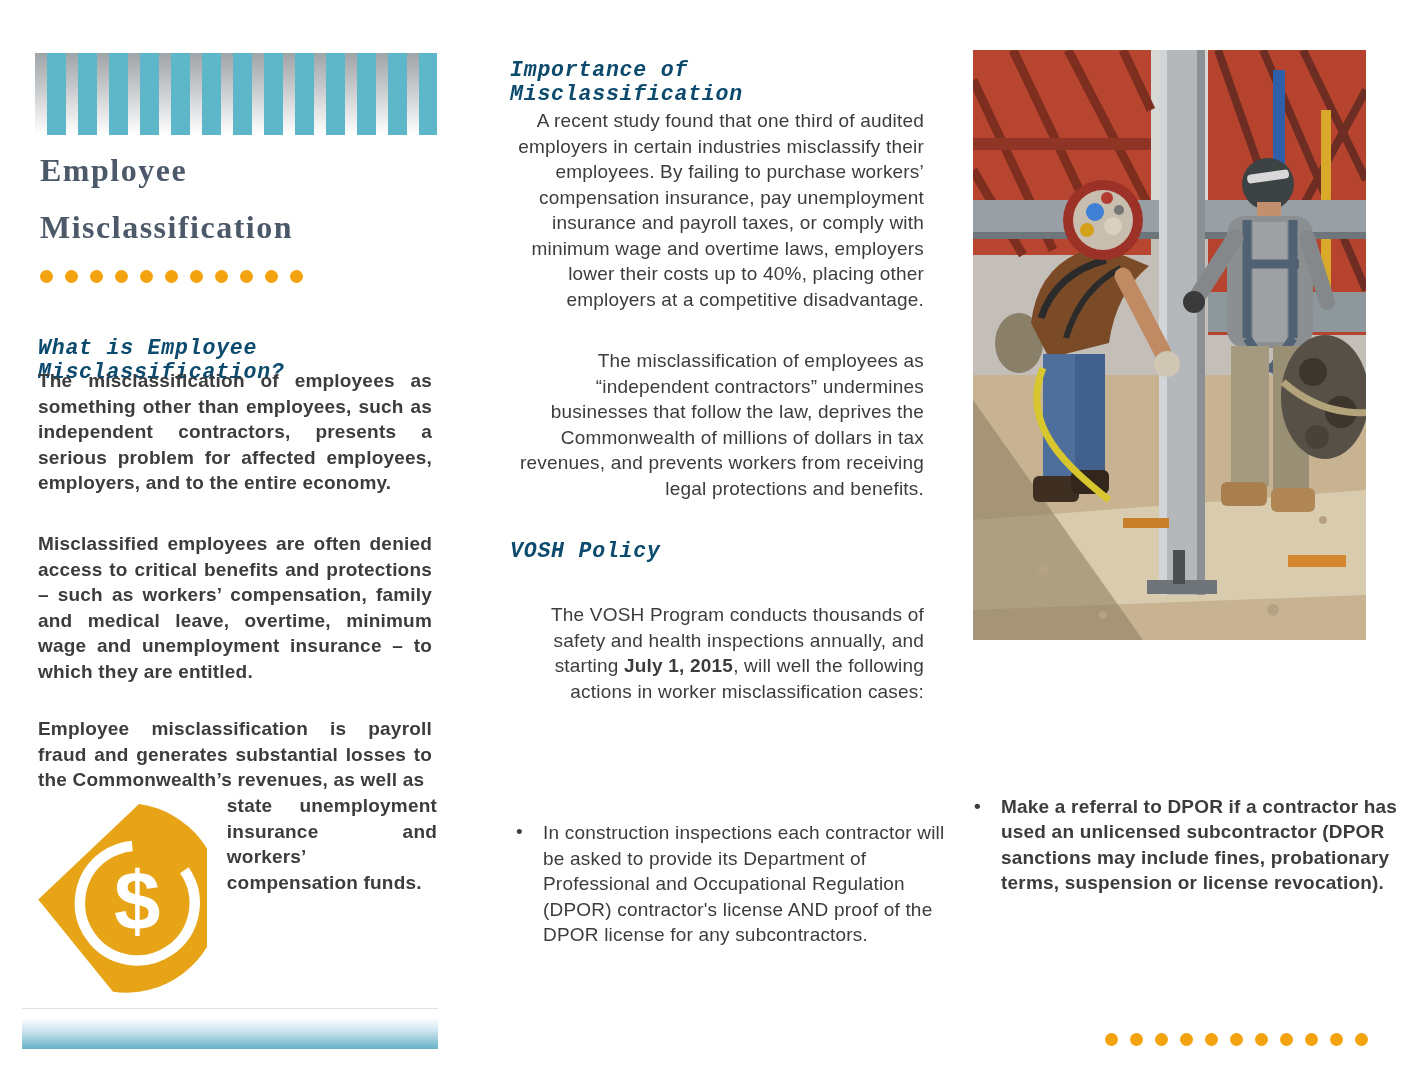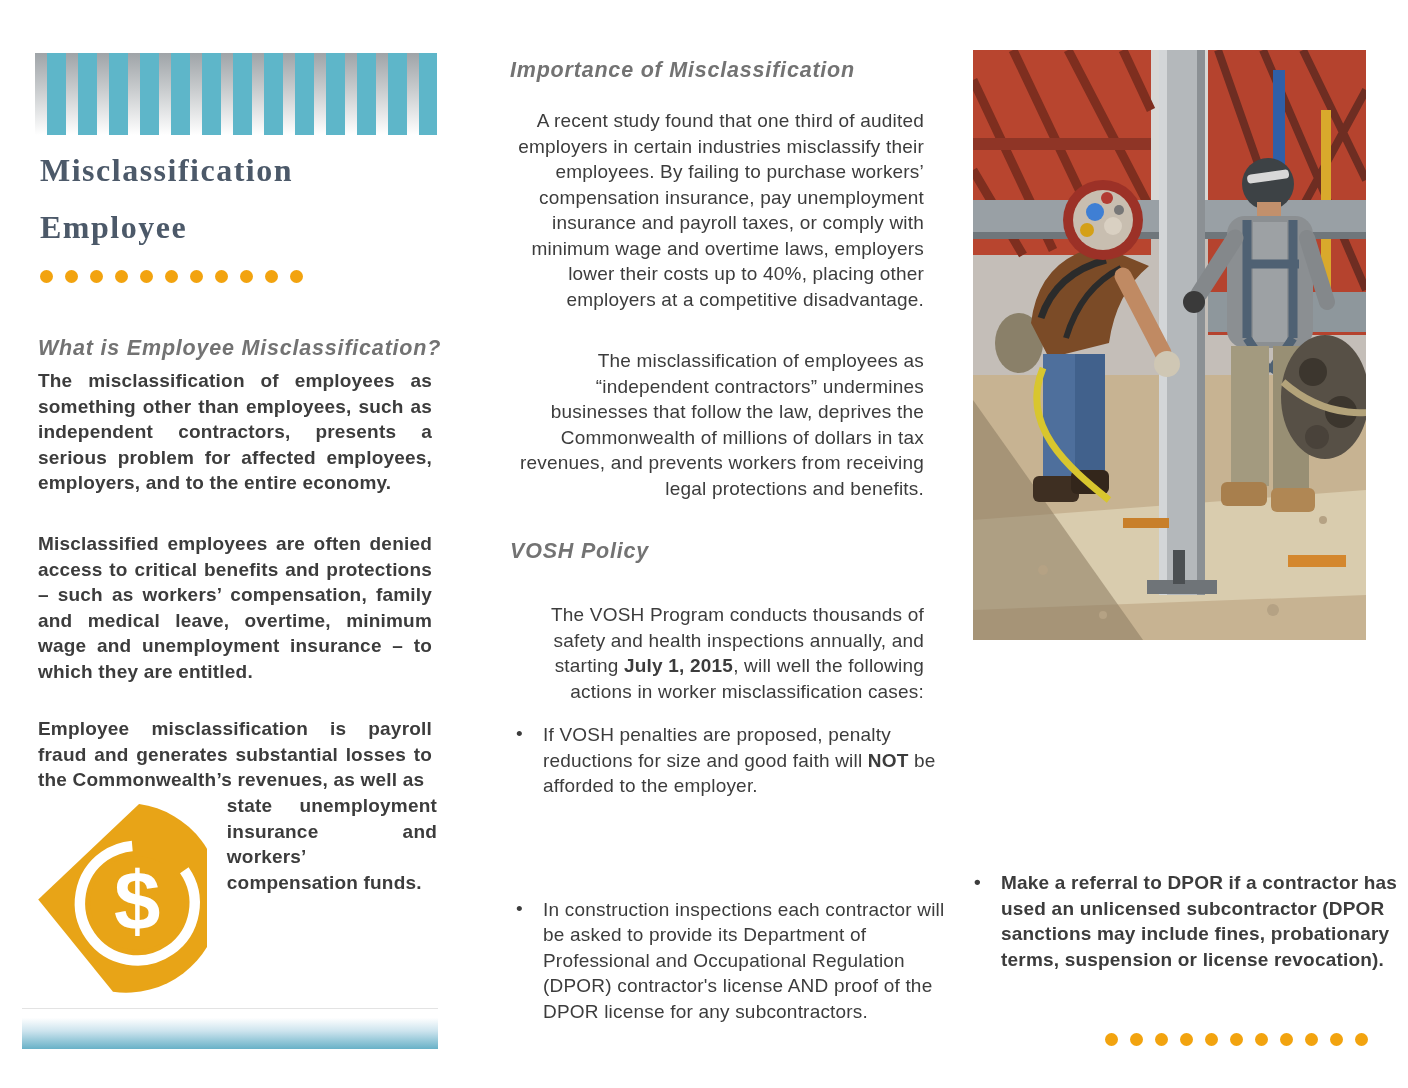--- a/index.html
+++ b/index.html
@@ -8,22 +8,22 @@
     font-family:"Liberation Sans", sans-serif; color:#3c3c3c;
   }
   .page { position:relative; width:1408px; height:1088px; overflow:hidden; background:#ffffff; }
   p { margin:0;text-align:right; }
   .abs { position:absolute; }
 
   
   .body-text { font-size:19px; line-height:25.5px; letter-spacing:0.2px; }
   .justify { text-align:justify;font-weight:bold; }
   .serif-head {
-    font-family:Liberation Sans, sans-serif; font-style:italic; font-weight:bold;
-    color:#737373; font-size:21.5px; letter-spacing:0.8px;
+    font-family:Liberation Mono, monospace; font-style:italic; font-weight:bold;
+    color:#0c4a6e; font-size:21.5px; letter-spacing:0.8px;
   }
   .brochure-title {
     font-family:"Liberation Serif", serif; font-weight:bold;
     font-size:32px; line-height:57px; letter-spacing:1.5px; color:#4c5969;
   }
   b { font-weight:bold; }
 
   
   .stripe-band {
     background:
@@ -49,22 +49,22 @@
   .wrap-text { width:220px; margin-left:20px; }
 </style>
 </head>
 <body>
 
 <div class="page">
 
   <div class="abs stripe-band" style="left:35px; top:53px; width:402px; height:82px;"></div>
 
   <div class="abs brochure-title" style="left:40px; top:142px; width:400px;">
+    <div>Employee</div>
     <div>Misclassification</div>
-    <div>Employee</div>
   </div>
 
   <div class="abs dots" style="left:40px; top:270px;">
       <span class="dot"></span>
       <span class="dot"></span>
       <span class="dot"></span>
       <span class="dot"></span>
       <span class="dot"></span>
       <span class="dot"></span>
       <span class="dot"></span>
@@ -99,23 +99,20 @@
   <p class="abs body-text" style="left:510px; top:108px; width:414px;">A recent study found that one third of audited employers in certain industries misclassify their employees.  By failing to purchase workers’ compensation insurance, pay unemployment insurance and payroll taxes, or comply with minimum wage and overtime laws, employers lower their costs up to 40%, placing other employers at a competitive disadvantage.</p>
 
   <p class="abs body-text" style="left:510px; top:348px; width:414px;">The misclassification of employees as “independent contractors” undermines businesses that follow the law, deprives the Commonwealth of millions of dollars in tax revenues, and prevents workers from receiving legal protections and benefits.</p>
 
   <div class="abs serif-head" style="left:510px; top:539px; width:300px;">VOSH Policy</div>
 
   <p class="abs body-text" style="left:510px; top:602px; width:414px;">
     <span>The VOSH Program conducts thousands of safety and health inspections annually, and starting </span><b>July 1, 2015</b><span>, will well the following actions in worker misclassification cases:</span>
   </p>
 
-  <div class="abs body-text bullet" style="left:510px; top:722px; width:414px;">
-    <span>If VOSH penalties are proposed, penalty reductions for size and good faith will </span><b>NOT</b><span> be afforded to the employer.</span>
-  </div>
 
   <div class="abs body-text bullet" style="left:510px; top:820px; width:414px;">In construction inspections each contractor will be asked to provide its Department of Professional and Occupational Regulation (DPOR) contractor's license AND proof of the DPOR license for any subcontractors.</div>
 
   <svg class="abs" style="left:973px; top:50px;" width="393" height="590" viewBox="0 0 393 590" role="img">
 
     <rect x="0" y="0" width="393" height="335" fill="#c4beb8"></rect>
     <rect x="150" y="0" width="95" height="170" fill="#d8d8d5"></rect>
 
     <rect x="0" y="0" width="178" height="205" fill="#b8452f"></rect>
     <path d="M0,30 L80,200 M40,0 L130,190 M95,0 L178,160 M150,0 L178,60 M0,120 L50,205" stroke="#7e2e1f" stroke-width="9" fill="none"></path>

